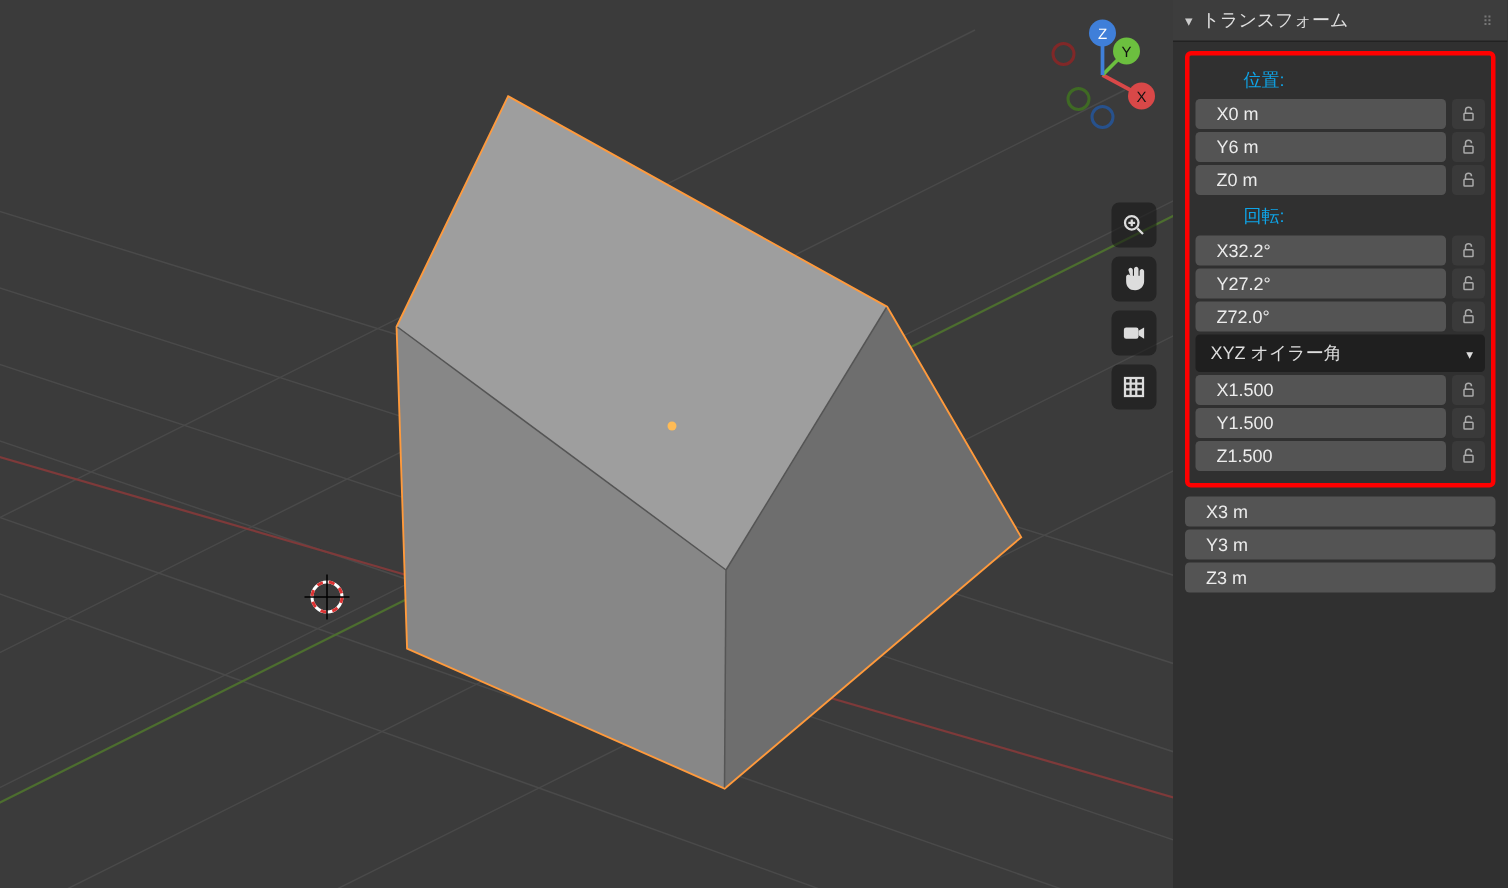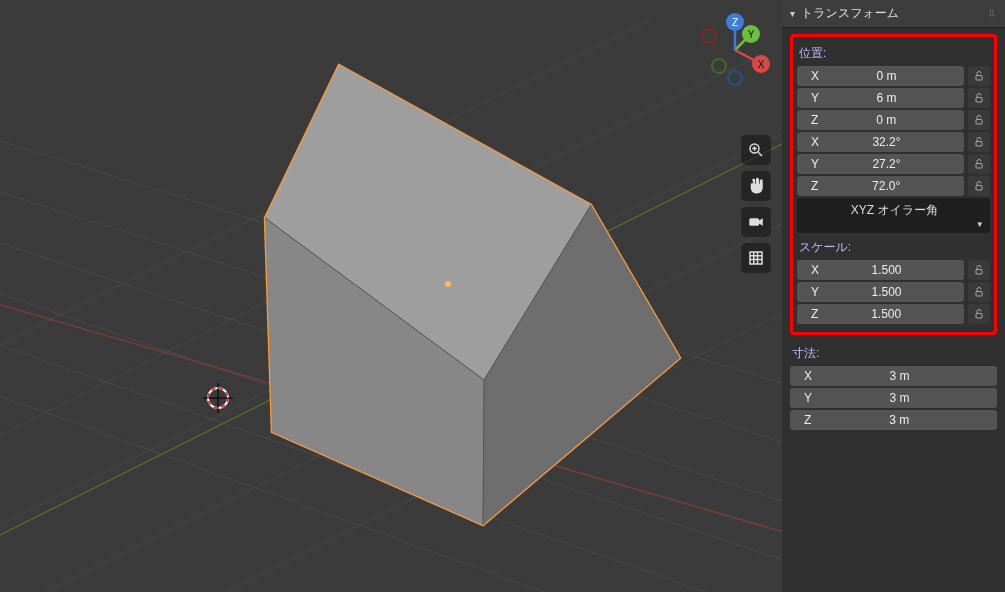--- a/index.html
+++ b/index.html
@@ -38,58 +38,58 @@
   .panel-header .chev { margin-right: 6px; font-size: 10px; color: #ccc; }
   .panel-header .dots { margin-left: auto; color: #777; letter-spacing: 2px; font-size: 9px; }
   .panel-body { padding: 6px 8px 8px 8px; }
   .highlight-box {
     border: 3px solid #ff0000;
     border-radius: 4px;
     padding: 4px 4px 6px 4px;
     margin-bottom: 6px;
   }
   .sect-label {
-    color: #c4b5fd;
+    color: #0ea5e9;
     padding: 4px 2px 4px 2px;
     font-size: 12px;
+    margin-left: 30px;
   }
   .row {
     display: flex; align-items: stretch;
     margin-bottom: 2px;
     gap: 4px;
   }
   .num-field {
     flex: 1;
     background: #545454;
     border-radius: 3px;
     display: flex; align-items: center;
     padding: 3px 10px 3px 14px;
     min-height: 20px;
     position: relative;
     color: #ececec;
   }
   .num-field .axis { flex: 0 0 auto; }
-  .num-field .val  { flex: 1; text-align: center; }
+  .num-field .val  { flex: 1; text-align: left; }
   .lockbtn {
     width: 22px;
     background: #3a3a3a;
     border-radius: 3px;
     display: flex; align-items: center; justify-content: center;
     color: #aaa;
   }
   .lockbtn svg { width: 12px; height: 12px; }
   .dropdown {
     background: #1f1f1f;
     border-radius: 3px;
     display: flex; align-items: center;
     padding: 4px 8px 4px 10px;
     margin-top: 0;
     margin-bottom: 2px;
     color: #ddd;
-    flex-direction: column;
   }
   .dropdown .chev-d { margin-left: auto; font-size: 9px; }
   .toolbtn {
     width: 30px; height: 30px;
     background: rgba(20,20,20,0.55);
     border-radius: 5px;
     display: flex; align-items: center; justify-content: center;
     color: #ddd;
     margin-bottom: 6px;
   }
@@ -243,20 +243,21 @@
           <span class="val">0 m</span>
         </div>
         <div class="lockbtn">
           <svg viewBox="0 0 24 24" fill="none" stroke="currentColor" stroke-width="2">
               <rect x="6" y="11" width="12" height="9" rx="1"></rect>
               <path d="M8 11V7a4 4 0 0 1 8 0"></path>
             </svg>
         </div>
       </div>
 
+      <div class="sect-label">回転:</div>
 
       <div class="row">
         <div class="num-field">
           <span class="axis">X</span>
           <span class="val">32.2°</span>
         </div>
         <div class="lockbtn">
           <svg viewBox="0 0 24 24" fill="none" stroke="currentColor" stroke-width="2">
               <rect x="6" y="11" width="12" height="9" rx="1"></rect>
               <path d="M8 11V7a4 4 0 0 1 8 0"></path>
@@ -286,21 +287,20 @@
               <path d="M8 11V7a4 4 0 0 1 8 0"></path>
             </svg>
         </div>
       </div>
 
       <div class="dropdown">
         <span>XYZ オイラー角</span>
         <span class="chev-d">▾</span>
       </div>
 
-      <div class="sect-label">スケール:</div>
 
       <div class="row">
         <div class="num-field">
           <span class="axis">X</span>
           <span class="val">1.500</span>
         </div>
         <div class="lockbtn">
           <svg viewBox="0 0 24 24" fill="none" stroke="currentColor" stroke-width="2">
               <rect x="6" y="11" width="12" height="9" rx="1"></rect>
               <path d="M8 11V7a4 4 0 0 1 8 0"></path>
@@ -326,21 +326,20 @@
         </div>
         <div class="lockbtn">
           <svg viewBox="0 0 24 24" fill="none" stroke="currentColor" stroke-width="2">
               <rect x="6" y="11" width="12" height="9" rx="1"></rect>
               <path d="M8 11V7a4 4 0 0 1 8 0"></path>
             </svg>
         </div>
       </div>
     </div>
 
-    <div class="sect-label">寸法:</div>
 
     <div class="row">
       <div class="num-field">
         <span class="axis">X</span>
         <span class="val">3 m</span>
       </div>
     </div>
     <div class="row">
       <div class="num-field">
         <span class="axis">Y</span>

